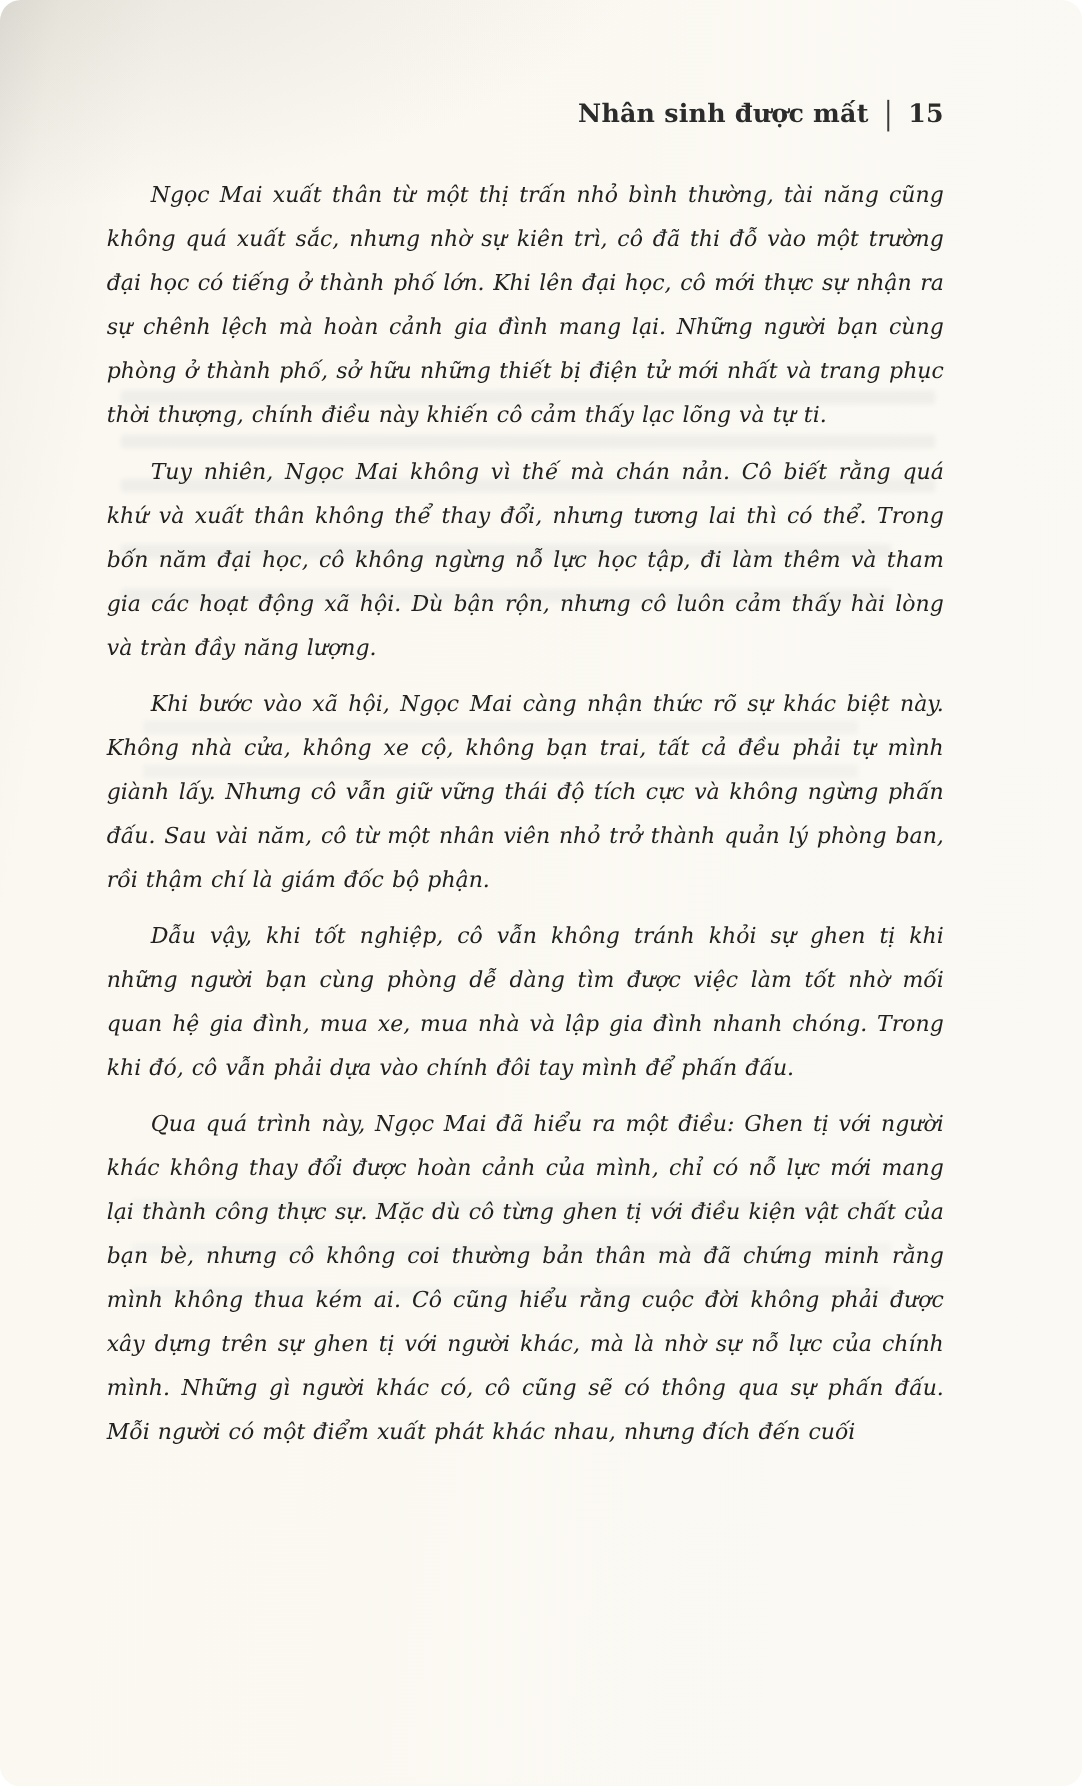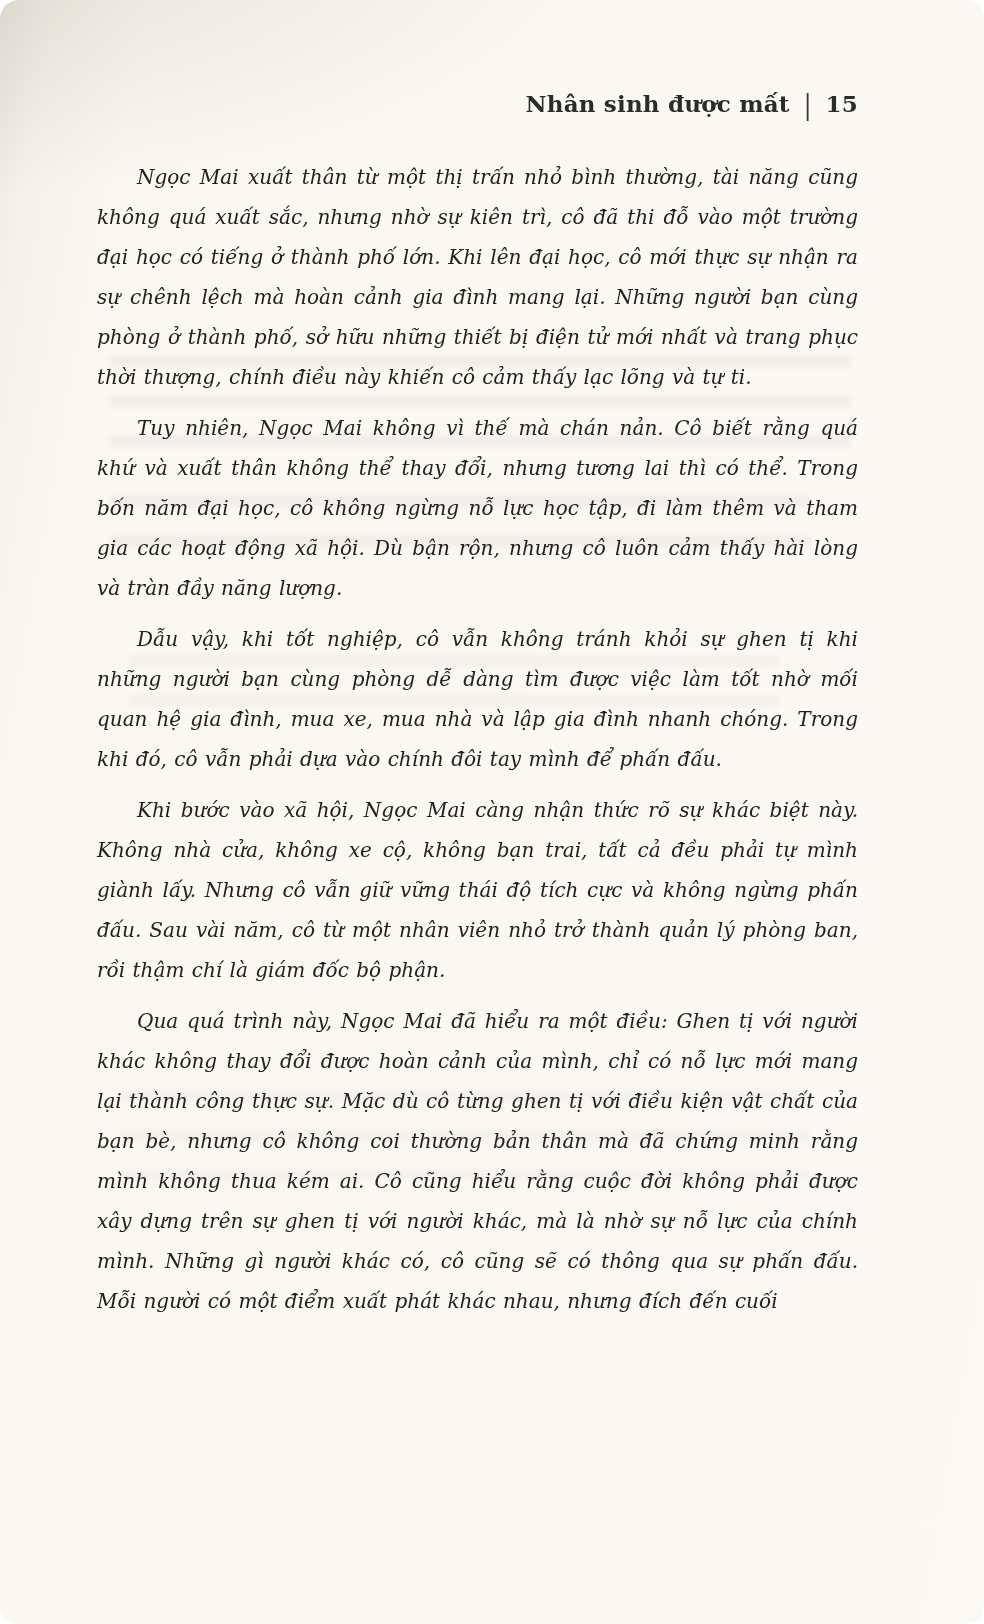--- a/index.html
+++ b/index.html
@@ -92,19 +92,19 @@
 
     <div class="running-header">
       <span>Nhân sinh được mất</span>
       <span class="sep">|</span>
       <span>15</span>
     </div>
 
     <div class="body-text">
       <p>Ngọc Mai xuất thân từ một thị trấn nhỏ bình thường, tài năng cũng không quá xuất sắc, nhưng nhờ sự kiên trì, cô đã thi đỗ vào một trường đại học có tiếng ở thành phố lớn. Khi lên đại học, cô mới thực sự nhận ra sự chênh lệch mà hoàn cảnh gia đình mang lại. Những người bạn cùng phòng ở thành phố, sở hữu những thiết bị điện tử mới nhất và trang phục thời thượng, chính điều này khiến cô cảm thấy lạc lõng và tự ti.</p>
       <p>Tuy nhiên, Ngọc Mai không vì thế mà chán nản. Cô biết rằng quá khứ và xuất thân không thể thay đổi, nhưng tương lai thì có thể. Trong bốn năm đại học, cô không ngừng nỗ lực học tập, đi làm thêm và tham gia các hoạt động xã hội. Dù bận rộn, nhưng cô luôn cảm thấy hài lòng và tràn đầy năng lượng.</p>
+      <p>Khi bước vào xã hội, Ngọc Mai càng nhận thức rõ sự khác biệt này. Không nhà cửa, không xe cộ, không bạn trai, tất cả đều phải tự mình giành lấy. Nhưng cô vẫn giữ vững thái độ tích cực và không ngừng phấn đấu. Sau vài năm, cô từ một nhân viên nhỏ trở thành quản lý phòng ban, rồi thậm chí là giám đốc bộ phận.</p>
       <p>Dẫu vậy, khi tốt nghiệp, cô vẫn không tránh khỏi sự ghen tị khi những người bạn cùng phòng dễ dàng tìm được việc làm tốt nhờ mối quan hệ gia đình, mua xe, mua nhà và lập gia đình nhanh chóng. Trong khi đó, cô vẫn phải dựa vào chính đôi tay mình để phấn đấu.</p>
-      <p>Khi bước vào xã hội, Ngọc Mai càng nhận thức rõ sự khác biệt này. Không nhà cửa, không xe cộ, không bạn trai, tất cả đều phải tự mình giành lấy. Nhưng cô vẫn giữ vững thái độ tích cực và không ngừng phấn đấu. Sau vài năm, cô từ một nhân viên nhỏ trở thành quản lý phòng ban, rồi thậm chí là giám đốc bộ phận.</p>
       <p>Qua quá trình này, Ngọc Mai đã hiểu ra một điều: Ghen tị với người khác không thay đổi được hoàn cảnh của mình, chỉ có nỗ lực mới mang lại thành công thực sự. Mặc dù cô từng ghen tị với điều kiện vật chất của bạn bè, nhưng cô không coi thường bản thân mà đã chứng minh rằng mình không thua kém ai. Cô cũng hiểu rằng cuộc đời không phải được xây dựng trên sự ghen tị với người khác, mà là nhờ sự nỗ lực của chính mình. Những gì người khác có, cô cũng sẽ có thông qua sự phấn đấu. Mỗi người có một điểm xuất phát khác nhau, nhưng đích đến cuối</p>
     </div>
 
   </div>
 </div>
 
 </body></html>

